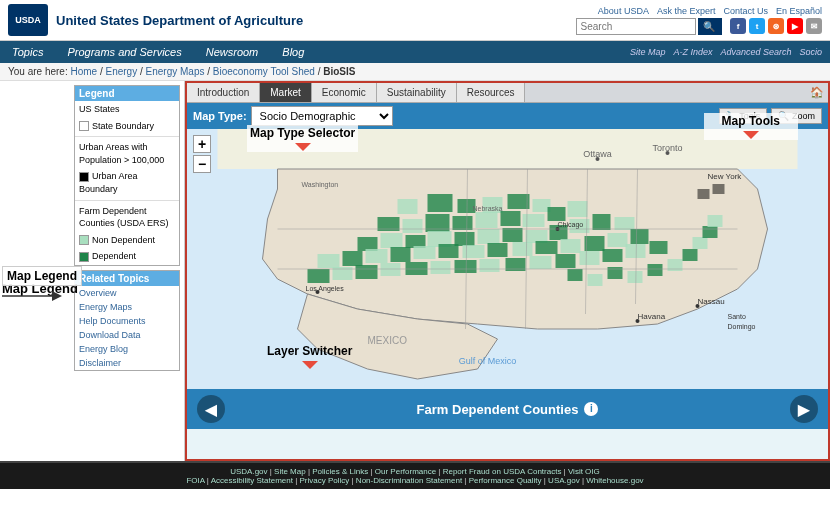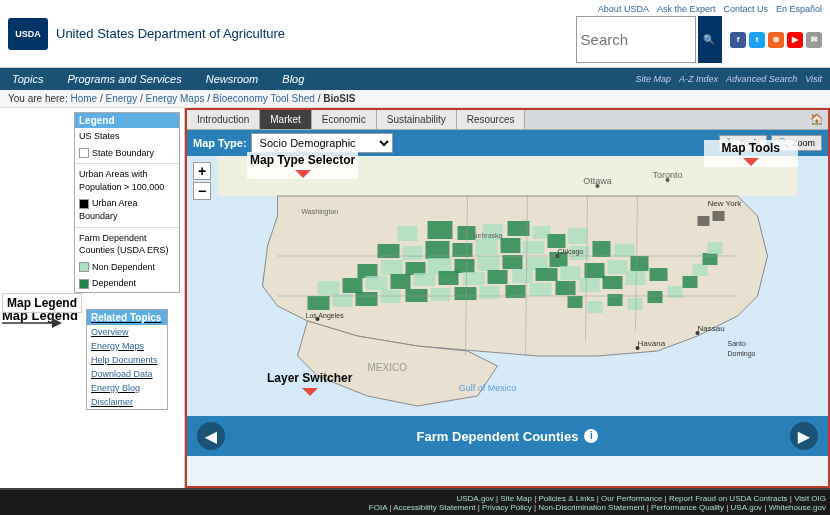--- a/index.html
+++ b/index.html
@@ -5,21 +5,21 @@
     * { box-sizing: border-box; margin: 0; padding: 0; }
     body { font-family: Arial, sans-serif; font-size: 11px; background: #fff; width: 830px; height: 515px; overflow: hidden; }
 
     
     .header { background: #fff; border-bottom: 1px solid #ccc; padding: 4px 8px; display: flex; align-items: center; justify-content: space-between; }
     .header-logo { display: flex; align-items: center; gap: 8px; }
     .header-right { display: flex; flex-direction: column; align-items: flex-end; gap: 2px; }
     .header-links { font-size: 9px; color: #336699; display: flex; gap: 8px; }
     .header-links a { color: #336699; text-decoration: none; }
     .search-bar { display: flex; gap: 2px; }
-    .search-input { border: 1px solid #999; padding: 14px 4px; font-size: 15px; width: 120px; }
+    .search-input { border: 1px solid #999; padding: 2px 4px; font-size: 10px; width: 120px; }
     .search-btn { background: #003366; color: #fff; border: none; padding: 2px 6px; font-size: 10px; cursor: pointer; }
 
     
     .nav-bar { background: #1a5276; display: flex; align-items: center; gap: 0; padding: 0; font-style: italic; }
     .nav-item { color: #fff; padding: 5px 12px; font-size: 11px; cursor: pointer; }
     .nav-right { margin-left: auto; display: flex; gap: 8px; padding-right: 8px; font-size: 9px; color: #cce; }
     .nav-right span { cursor: pointer; }
 
     
     .breadcrumb { background: #f5f5f5; border-bottom: 1px solid #ddd; padding: 3px 8px; font-size: 10px; color: #333; }
@@ -32,21 +32,21 @@
     .sidebar { width: 115px; border-right: 1px solid #ccc; background: #fff; padding: 0; }
     .sidebar-section { border: 1px solid #aaa; margin: 4px; }
     .sidebar-section-title { background: #5dade2; color: #fff; font-size: 10px; font-weight: bold; padding: 2px 4px; }
     .legend-item { padding: 2px 4px; font-size: 9px; line-height: 1.4; }
     .legend-color { display: inline-block; width: 10px; height: 10px; border: 1px solid #999; vertical-align: middle; margin-right: 3px; }
     .legend-color.white { background: #fff; }
     .legend-color.black { background: #000; }
     .legend-color.light-green { background: #a9dfbf; }
     .legend-color.dark-green { background: #1e8449; }
     .legend-separator { border-top: 1px solid #ddd; margin: 2px 0; }
-    .related-section { border: 1px solid #aaa; margin: 16px; text-decoration: underline; }
+    .related-section { border: 1px solid #aaa; margin: 4px; }
     .related-title { background: #5dade2; color: #fff; font-size: 10px; font-weight: bold; padding: 2px 4px; }
     .related-link { display: block; padding: 2px 4px; font-size: 9px; color: #336699; text-decoration: none; }
 
     
     .map-area { flex: 1; border: 2px solid #c0392b; position: relative; background: #e8f4f8; overflow: hidden; }
     .map-tabs { display: flex; background: #d5d8dc; border-bottom: 1px solid #aaa; }
     .map-tab { padding: 4px 10px; font-size: 10px; cursor: pointer; border-right: 1px solid #aaa; }
     .map-tab.active { background: #404040; color: #fff; }
     .map-tab:not(.active) { background: #e8e8e8; color: #333; }
     .map-toolbar { display: flex; align-items: center; justify-content: space-between; background: #2980b9; padding: 3px 6px; }
@@ -64,21 +64,21 @@
     
     .us-map-svg { width: 100%; height: 100%; }
 
     
     .map-bottom { background: #2980b9; display: flex; align-items: center; justify-content: space-between; padding: 6px 10px; }
     .map-nav-btn { background: #1a5276; color: #fff; border: none; width: 28px; height: 28px; border-radius: 50%; font-size: 16px; cursor: pointer; display: flex; align-items: center; justify-content: center; }
     .map-layer-label { color: #fff; font-size: 13px; font-weight: bold; display: flex; align-items: center; gap: 6px; }
     .info-icon { display: inline-block; background: #fff; color: #2980b9; border-radius: 50%; width: 14px; height: 14px; text-align: center; line-height: 14px; font-size: 10px; font-weight: bold; }
 
     
-    .footer { background: #1a1a1a; color: #ccc; font-size: 8px; text-align: right; padding: 4px; border-top: 2px solid #444; }
+    .footer { background: #1a1a1a; color: #ccc; font-size: 8px; text-align: center; padding: 4px; border-top: 2px solid #444; }
     .footer a { color: #adc; text-decoration: none; }
 
     
     .social-icons { display: flex; gap: 3px; align-items: center; }
     .social-icon { width: 16px; height: 16px; border-radius: 3px; display: flex; align-items: center; justify-content: center; font-size: 8px; font-weight: bold; color: #fff; cursor: pointer; }
     .fb { background: #3b5998; }
     .tw { background: #1da1f2; }
     .rss { background: #f26522; }
     .yt { background: #ff0000; }
     .email { background: #999; }
@@ -90,21 +90,21 @@
 <body>
 
 <div class="page-wrapper" style="position:relative;">
 
   <div class="header">
     <div class="header-logo">
       <div style="display:flex;flex-direction:column;align-items:center;">
 
         <div style="width:40px;height:32px;background:#003366;border-radius:3px;display:flex;align-items:center;justify-content:center;color:#fff;font-weight:bold;font-size:9px;">USDA</div>
       </div>
-      <div style="font-size:13px;color:#003366;font-weight:normal;">United States Department of Agriculture</div>
+      <div style="font-size:13px;color:#003366;font-weight:bold;">United States Department of Agriculture</div>
     </div>
     <div class="header-right">
       <div class="header-links">
         <a>About USDA</a>
         <a>Ask the Expert</a>
         <a>Contact Us</a>
         <a>En Español</a>
       </div>
       <div style="display:flex;gap:8px;align-items:center;">
         <div class="search-bar">
@@ -124,21 +124,21 @@
 
   <div class="nav-bar">
     <div class="nav-item">Topics</div>
     <div class="nav-item">Programs and Services</div>
     <div class="nav-item">Newsroom</div>
     <div class="nav-item">Blog</div>
     <div class="nav-right">
       <span>Site Map</span>
       <span>A-Z Index</span>
       <span>Advanced Search</span>
-      <span>Visit</span>
+      <span>Socio</span>
     </div>
   </div>
 
   <div class="breadcrumb">
     <span>You are here:</span>
     <a>Home</a> /
     <a>Energy</a> /
     <a>Energy Maps</a> /
     <a>Bioeconomy Tool Shed</a> /
     <strong>BioSIS</strong>

